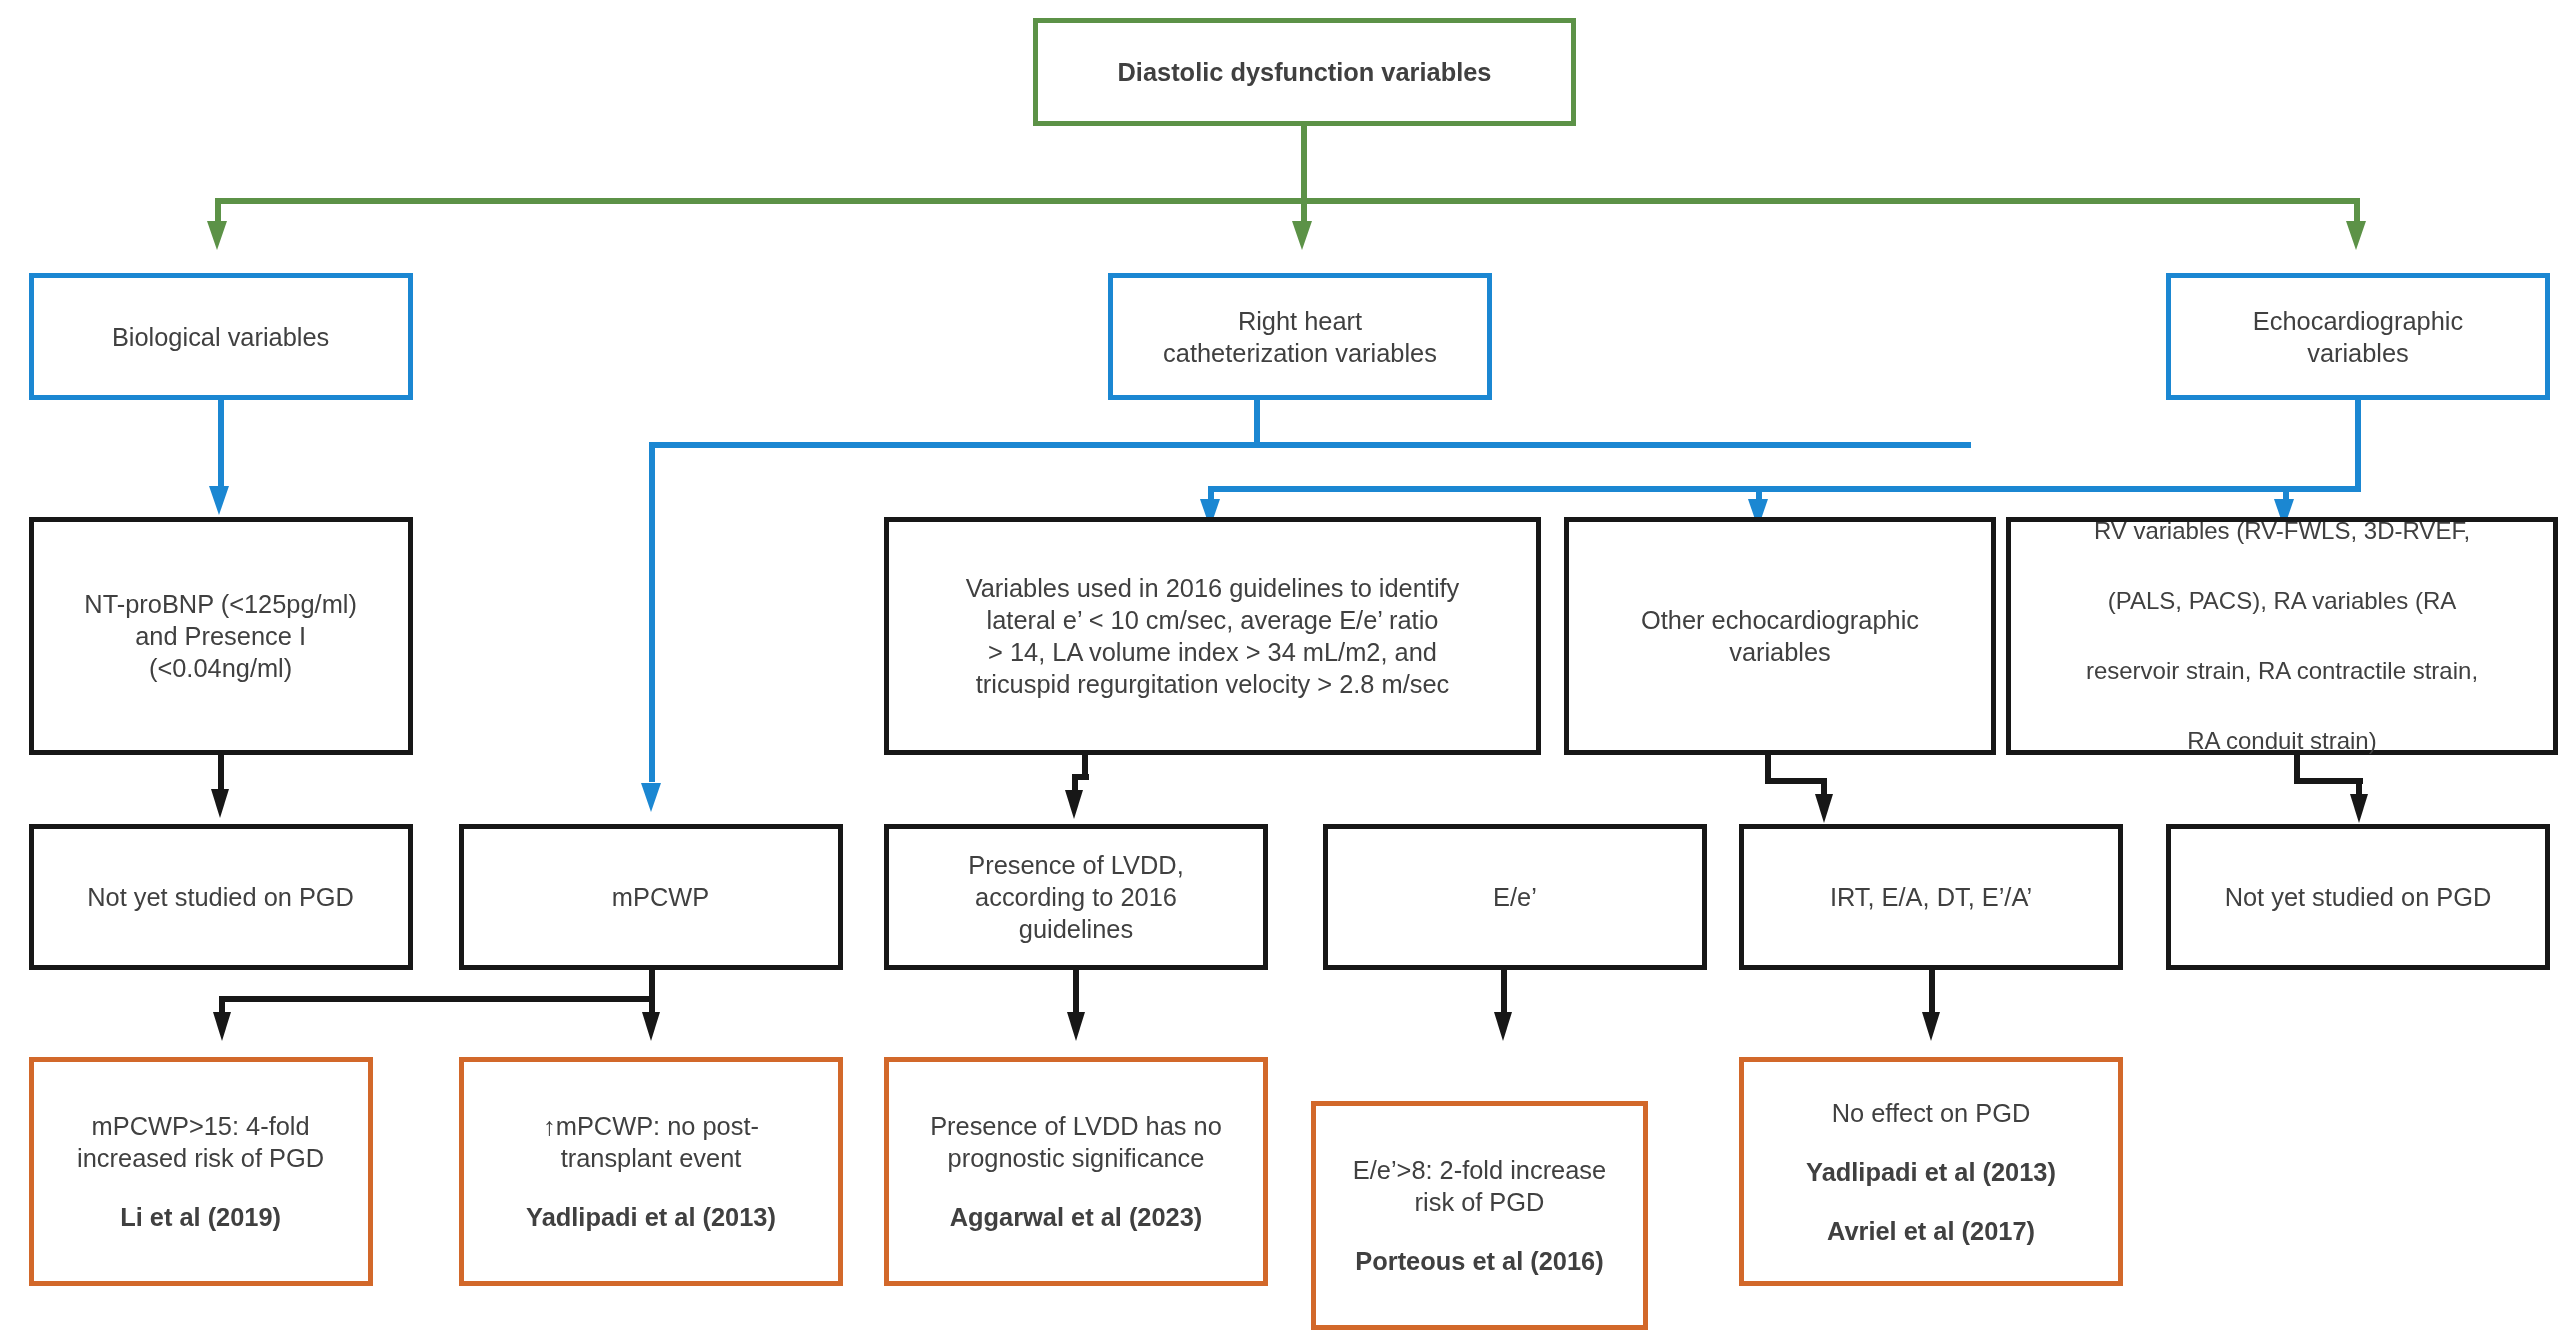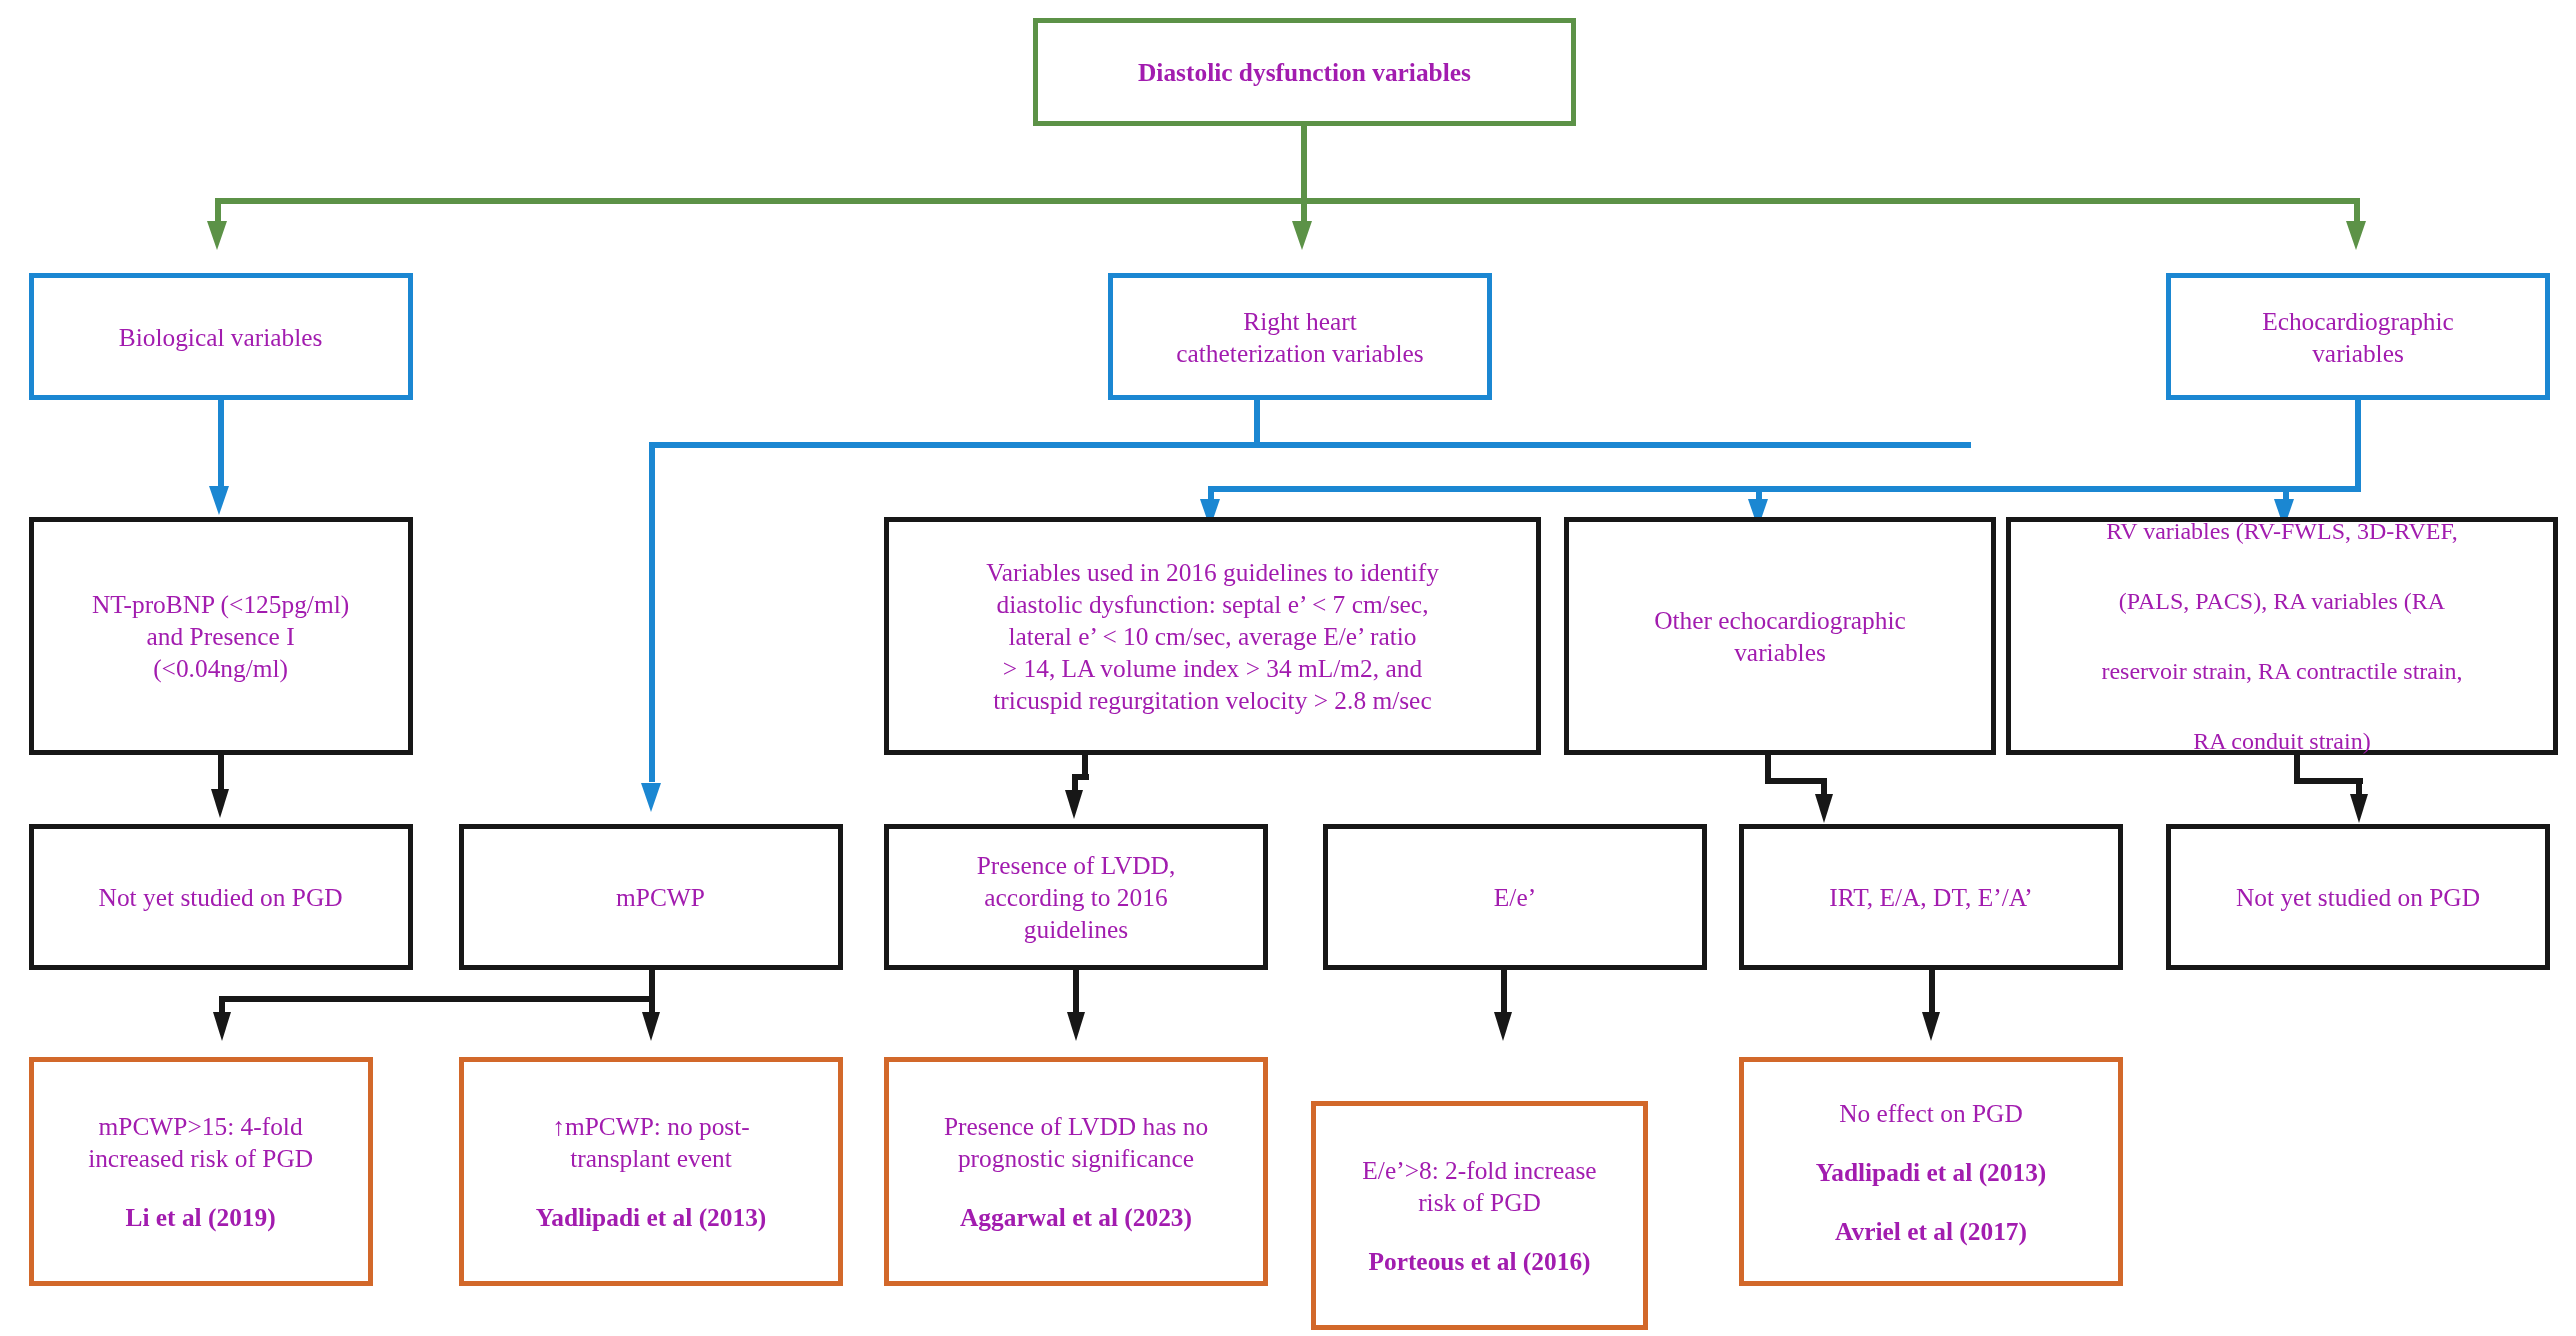--- a/index.html
+++ b/index.html
@@ -17,24 +17,23 @@
   
   .node{
     position:absolute;
     box-sizing:border-box;
     background:#ffffff;
     display:flex;
     flex-direction:column;
     align-items:center;
     justify-content:center;
     text-align:center;
-    color:#a21caf;
+    color:#404040;
     line-height:1.26;
     padding:3.8px 9px;
-    font-family:Liberation Serif, serif;
   }
   .node .ln{display:block;width:100%;}
   .green{border:5.7px solid #5c9247;}
   .blue{border:5.7px solid #1b87d2;}
   .black{border:5.7px solid #171717;}
   .orange{border:5.7px solid #d2682a;}
 
   .t-title{font-size:25.4px;font-weight:bold;}
   .t-lvl2 {font-size:25.4px;font-weight:normal;}
   .t-body {font-size:25.4px;font-weight:normal;}
@@ -110,21 +109,20 @@
   <div class="arrow b-arrow" style="left:2274px; top:499px;"></div>
 
   <div class="node black t-body" style="left:28.6px; top:517px; width:384px; height:238px;">
     <span class="ln">NT-proBNP (&lt;125pg/ml)</span>
     <span class="ln">and Presence I</span>
     <span class="ln">(&lt;0.04ng/ml)</span>
   </div>
 
   <div class="node black t-body" style="left:884px; top:517px; width:657px; height:238px;">
     <span class="ln">Variables used in 2016 guidelines to identify</span>
-    <span class="ln">diastolic dysfunction: septal e’ &lt; 7 cm/sec,</span>
     <span class="ln">lateral e’ &lt; 10 cm/sec, average E/e’ ratio</span>
     <span class="ln">&gt; 14, LA volume index &gt; 34 mL/m2, and</span>
     <span class="ln">tricuspid regurgitation velocity &gt; 2.8 m/sec</span>
   </div>
 
   <div class="node black t-body" style="left:1564px; top:517px; width:432px; height:238px;">
     <span class="ln">Other echocardiographic</span>
     <span class="ln">variables</span>
   </div>
 

